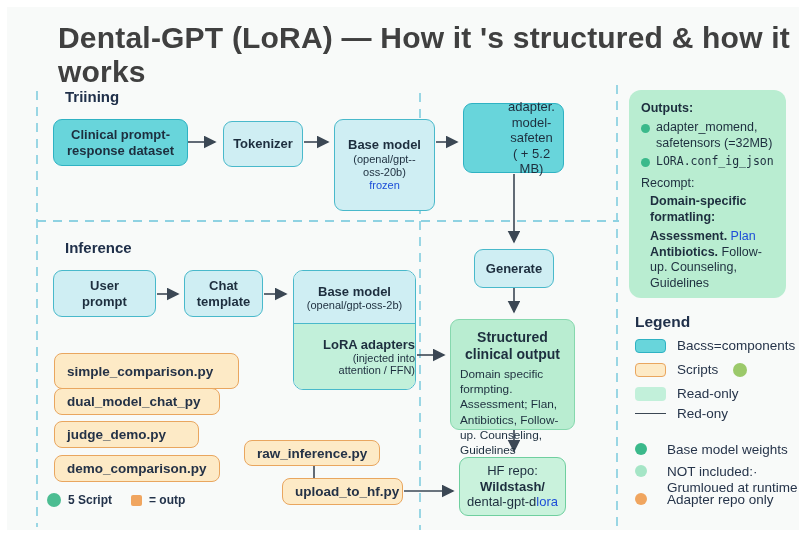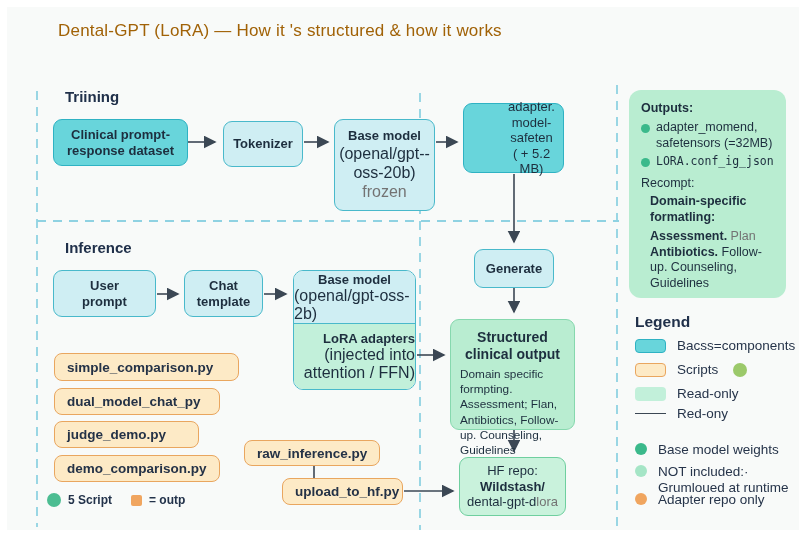--- a/index.html
+++ b/index.html
@@ -3,36 +3,36 @@
 <meta charset="utf-8">
 <style>
   html,body{margin:0;padding:0;background:#ffffff;}
   .canvas{
     position:relative;width:806px;height:537px;box-sizing:border-box;
     background:#f8faf9;border:7px solid #ffffff;overflow:hidden;
     font-family:"Liberation Sans", sans-serif;color:#1d2e3e;
   }
   .overlay{position:absolute;left:0;top:0;width:806px;height:537px;pointer-events:none;}
   .title{
-    position:absolute;left:51px;top:14px;margin:0;font-size:17px;font-weight:normal;
-    color:#a16207;letter-spacing:.2px;
+    position:absolute;left:51px;top:14px;margin:0;font-size:30px;font-weight:bold;
+    color:#404040;letter-spacing:.2px;
   }
   .section-label{position:absolute;font-size:15px;font-weight:bold;color:#20304a;}
   .box{
     position:absolute;border-radius:9px;display:flex;flex-direction:column;
     align-items:center;justify-content:center;text-align:center;
     font-size:13px;line-height:1.2;color:#1d2e3e;box-sizing:border-box;
   }
   .teal{background:#68d5db;border:1.5px solid #2fb2c3;}
   .blue{background:#cfeef3;border:1.5px solid #49b9cb;}
   .greenbox{background:#b9edd1;border:1.5px solid #86d8ae;}
   .hfbox{background:#c9f2dc;border:1.5px solid #6fcf9f;}
   .bold{font-weight:bold;}
-  .tealtext{color:#737373;}
-  .sub{font-size:16px;}
+  .tealtext{color:#1d4ed8;}
+  .sub{font-size:11px;}
   .script{
     position:absolute;background:#fdeac6;border:1.5px solid #e9a65f;border-radius:8px;
     display:flex;align-items:center;padding-left:12px;font-size:13.5px;font-weight:600;
     color:#243247;box-sizing:border-box;
   }
   .stack{position:absolute;border:1.5px solid #49b9cb;border-radius:10px;overflow:hidden;
     display:flex;flex-direction:column;box-sizing:border-box;}
   .stack-top{flex:0 0 52px;background:#cfeef3;border-bottom:1.5px solid #49b9cb;
     display:flex;flex-direction:column;align-items:center;justify-content:center;font-size:13px;}
   .stack-bottom{flex:1;background:#c2f0da;display:flex;flex-direction:column;
@@ -46,21 +46,21 @@
   .dotball{width:9px;height:9px;border-radius:50%;flex:0 0 9px;margin-top:4px;}
   .mono{font-family:"DejaVu Sans Mono", monospace;font-size:11.5px;}
   .legend-title{position:absolute;left:628px;top:306px;font-size:15.5px;font-weight:bold;color:#20304a;}
   .legend-row{position:absolute;display:flex;align-items:center;gap:11px;font-size:13.5px;color:#26344a;}
   .swatch{width:31px;height:14px;border-radius:4px;box-sizing:border-box;}
   .sw-teal{background:#68d5db;border:1.5px solid #2fb2c3;}
   .sw-orange{background:#fdeac6;border:1.5px solid #e9a65f;}
   .sw-green{background:#c2f0da;}
   .sw-line{width:31px;height:0;border-top:1.6px solid #3b4754;}
   .mini-dot{width:12px;height:12px;border-radius:50%;}
-  .legend-dot-row{position:absolute;display:flex;gap:11px;font-size:13.5px;color:#26344a;line-height:1.2;}
+  .legend-dot-row{position:absolute;display:flex;gap:20px;font-size:13.5px;color:#26344a;line-height:1.2;}
   .legend-dot-row .mini-dot{margin-top:1px;flex:0 0 12px;}
   .footnote{position:absolute;left:40px;top:486px;display:flex;align-items:center;gap:7px;
     font-size:12px;font-weight:bold;color:#22324a;}
   .foot-square{width:11px;height:11px;border-radius:2px;background:#f0a55f;}
   .struct-body{font-size:11.8px;text-align:left;line-height:1.3;margin-top:4px;padding:0 9px;}
 </style>
 </head>
 <body>
 
 <div class="canvas">
@@ -180,21 +180,21 @@
     <span class="bold" style="font-size:14px;">clinical output</span>
     <span class="struct-body">Domain specific formpting. Assessment; Flan, Antibiotics, Follow-up. Counseling, Guidelines</span>
   </div>
 
   <div class="box hfbox" style="left:452px;top:450px;width:107px;height:59px;">
     <span>HF repo:</span>
     <span class="bold">Wildstash/</span>
     <span><span>dental-gpt-d</span><span class="tealtext">lora</span></span>
   </div>
 
-  <div class="script" style="left:47px;top:346px;width:185px;height:28px;">
+  <div class="script" style="left:47px;top:346px;width:185px;height:36px;">
     <span>simple_comparison.py</span>
   </div>
   <div class="script" style="left:47px;top:381px;width:166px;height:27px;">
     <span>dual_model_chat_py</span>
   </div>
   <div class="script" style="left:47px;top:414px;width:145px;height:27px;">
     <span>judge_demo.py</span>
   </div>
   <div class="script" style="left:47px;top:448px;width:166px;height:27px;">
     <span>demo_comparison.py</span>

